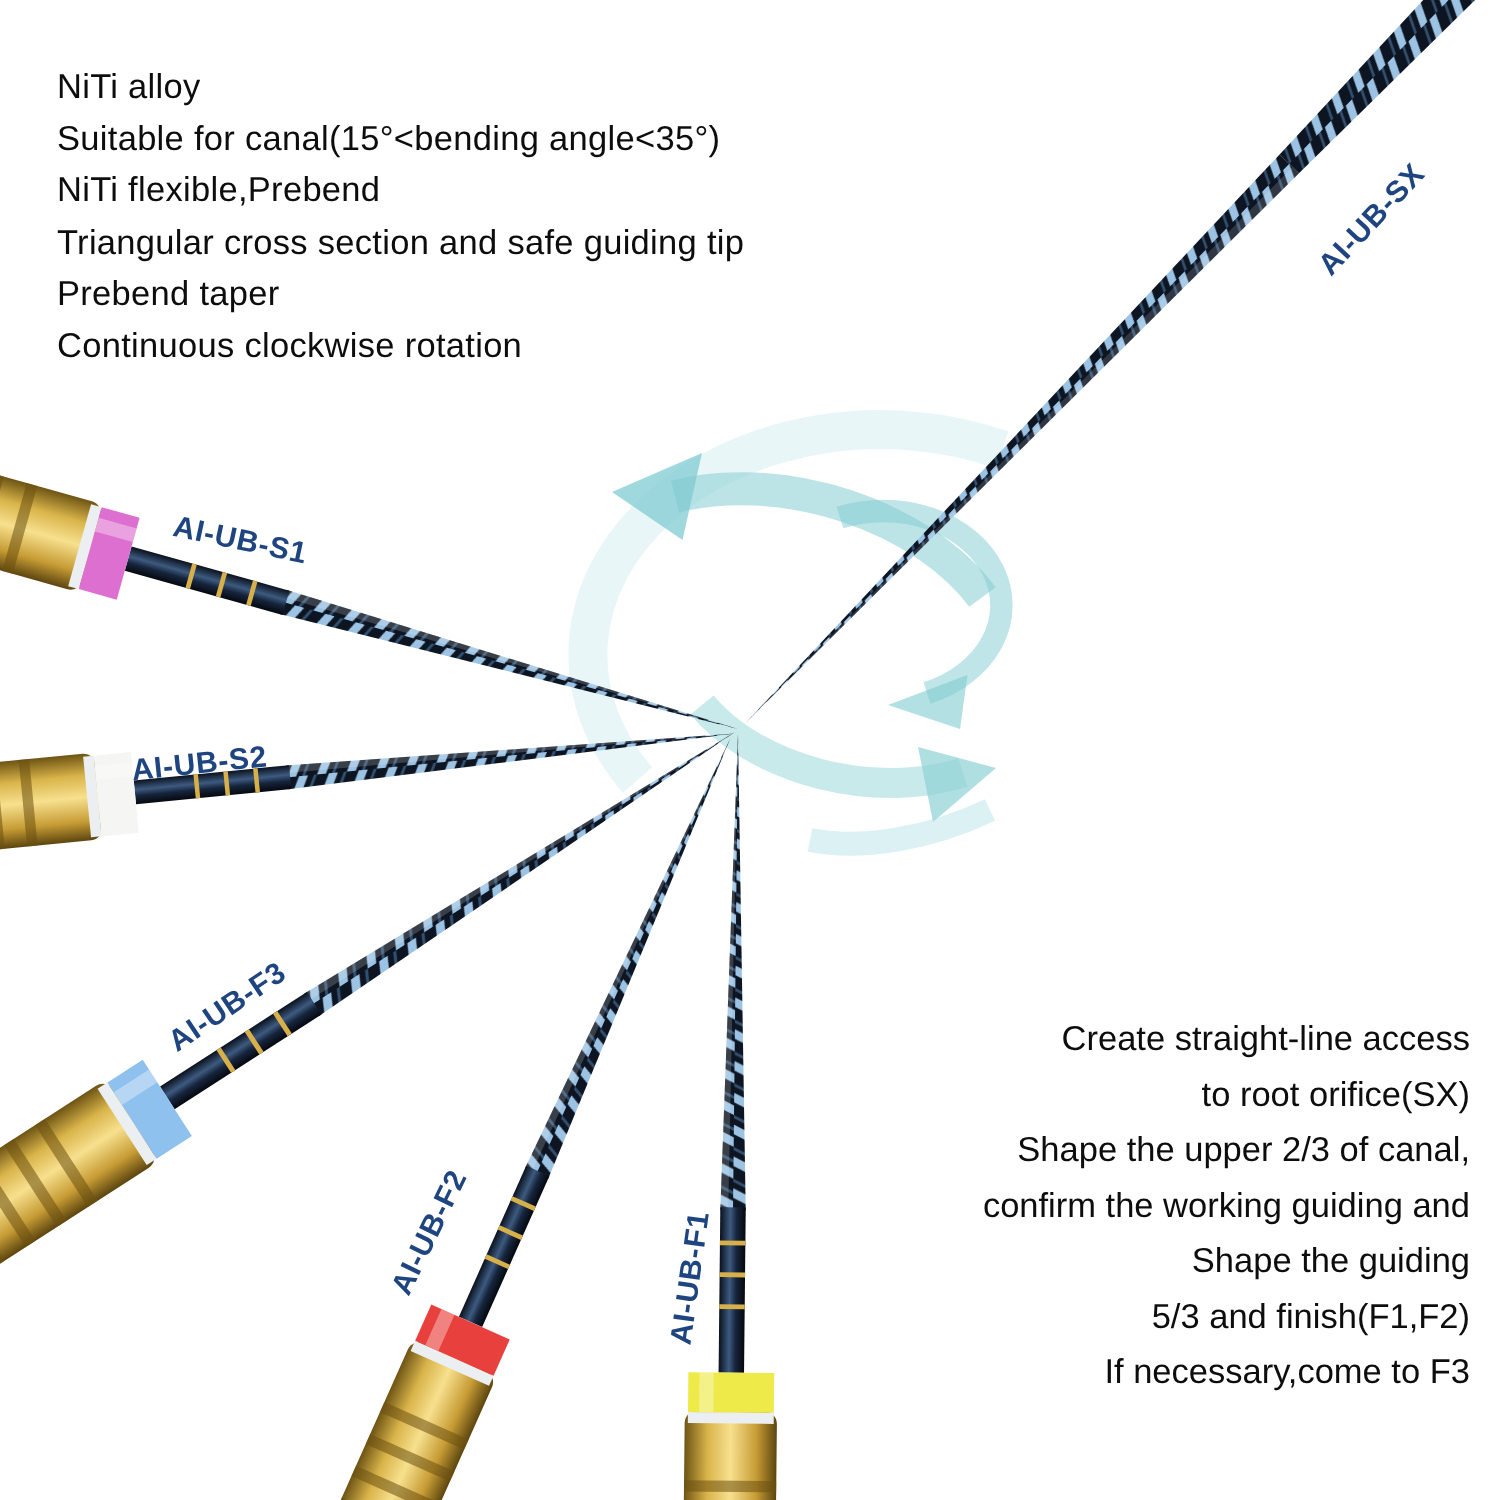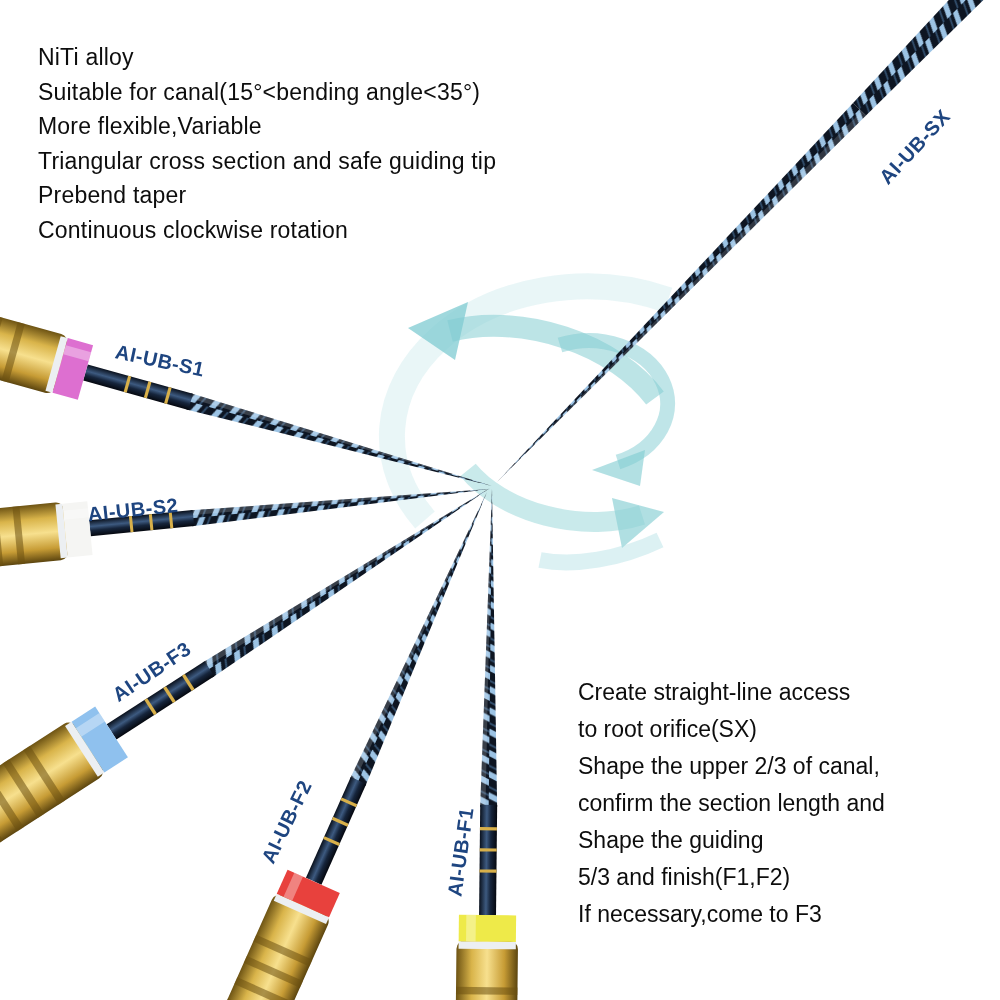--- a/index.html
+++ b/index.html
@@ -6,21 +6,21 @@
   html,body { width:1000px; height:1000px; }
   body { background:#ffffff; font-family:"Liberation Sans", sans-serif; overflow:hidden; }
   .stage { position:relative; width:916px; height:1000px; background:#ffffff; }
   svg.scene { position:absolute; left:0; top:0; }
   .features {
     position:absolute; left:38px; top:40px;
     font-size:23px; line-height:34.5px; color:#0d0d0d; letter-spacing:0.2px;
   }
   .usage {
     position:absolute; left:578px; top:674px; width:402px;
-    text-align:left; font-size:23px; line-height:37px; color:#0d0d0d;
+    text-align:right; font-size:23px; line-height:37px; color:#0d0d0d;
   }
   .file-label {
     position:absolute; font-size:20px; font-weight:600; color:#1e4580;
     white-space:nowrap; letter-spacing:0.5px;
     transform:translate(-50%,-50%) rotate(var(--rot,0deg));
   }
 </style>
 </head>
 <body>
 
@@ -85,31 +85,31 @@
     <use href="#rotfile" transform="translate(492,486) rotate(15.6) scale(1.05)" color="#dd6fd0"></use>
     <use href="#rotfile" transform="translate(490,489) rotate(-5.6)" color="#f5f5f3"></use>
     <use href="#rotfile" transform="translate(490,488) rotate(-32.8) scale(1.12)" color="#8fc1ee"></use>
     <use href="#rotfile" transform="translate(487,492) rotate(-66) scale(1.06)" color="#e8413d"></use>
     <use href="#rotfile" transform="translate(492,489) rotate(-89.4) scale(1.06)" color="#eeea49"></use>
   </svg>
 
   <div class="features">
     <div>NiTi alloy</div>
     <div>Suitable for canal(15°&lt;bending angle&lt;35°)</div>
-    <div>More flexible,Variable</div>
+    <div>NiTi flexible,Prebend</div>
     <div>Triangular cross section and safe guiding tip</div>
     <div>Prebend taper</div>
     <div>Continuous clockwise rotation</div>
   </div>
 
   <div class="usage">
     <div>Create straight-line access</div>
     <div>to root orifice(SX)</div>
     <div>Shape the upper 2/3 of canal,</div>
-    <div>confirm the section length and</div>
+    <div>confirm the working guiding and</div>
     <div>Shape the guiding</div>
     <div>5/3 and finish(F1,F2)</div>
     <div>If necessary,come to F3</div>
   </div>
 
   <div class="file-label" style="left:915px; top:147px; --rot:-47deg">AI-UB-SX</div>
   <div class="file-label" style="left:160px; top:361px; --rot:12deg">AI-UB-S1</div>
   <div class="file-label" style="left:133px; top:510px; --rot:-6deg">AI-UB-S2</div>
   <div class="file-label" style="left:152px; top:672px; --rot:-34deg">AI-UB-F3</div>
   <div class="file-label" style="left:287px; top:822px; --rot:-64deg">AI-UB-F2</div>

